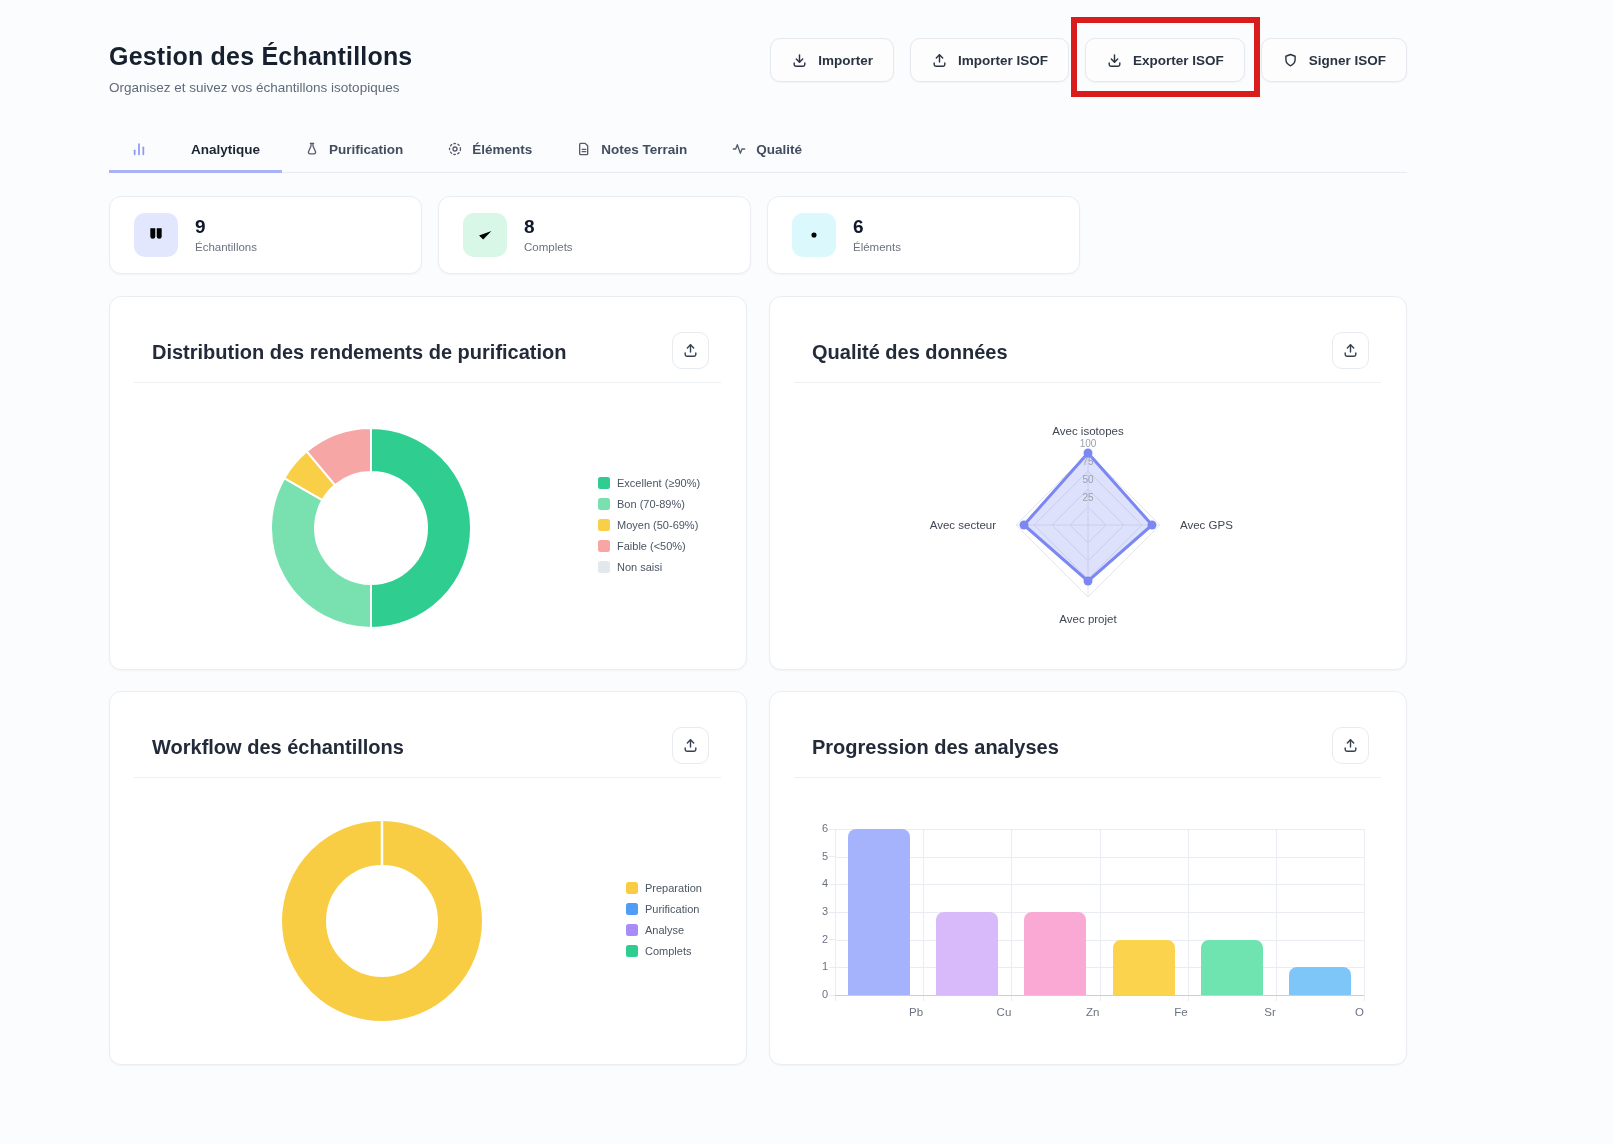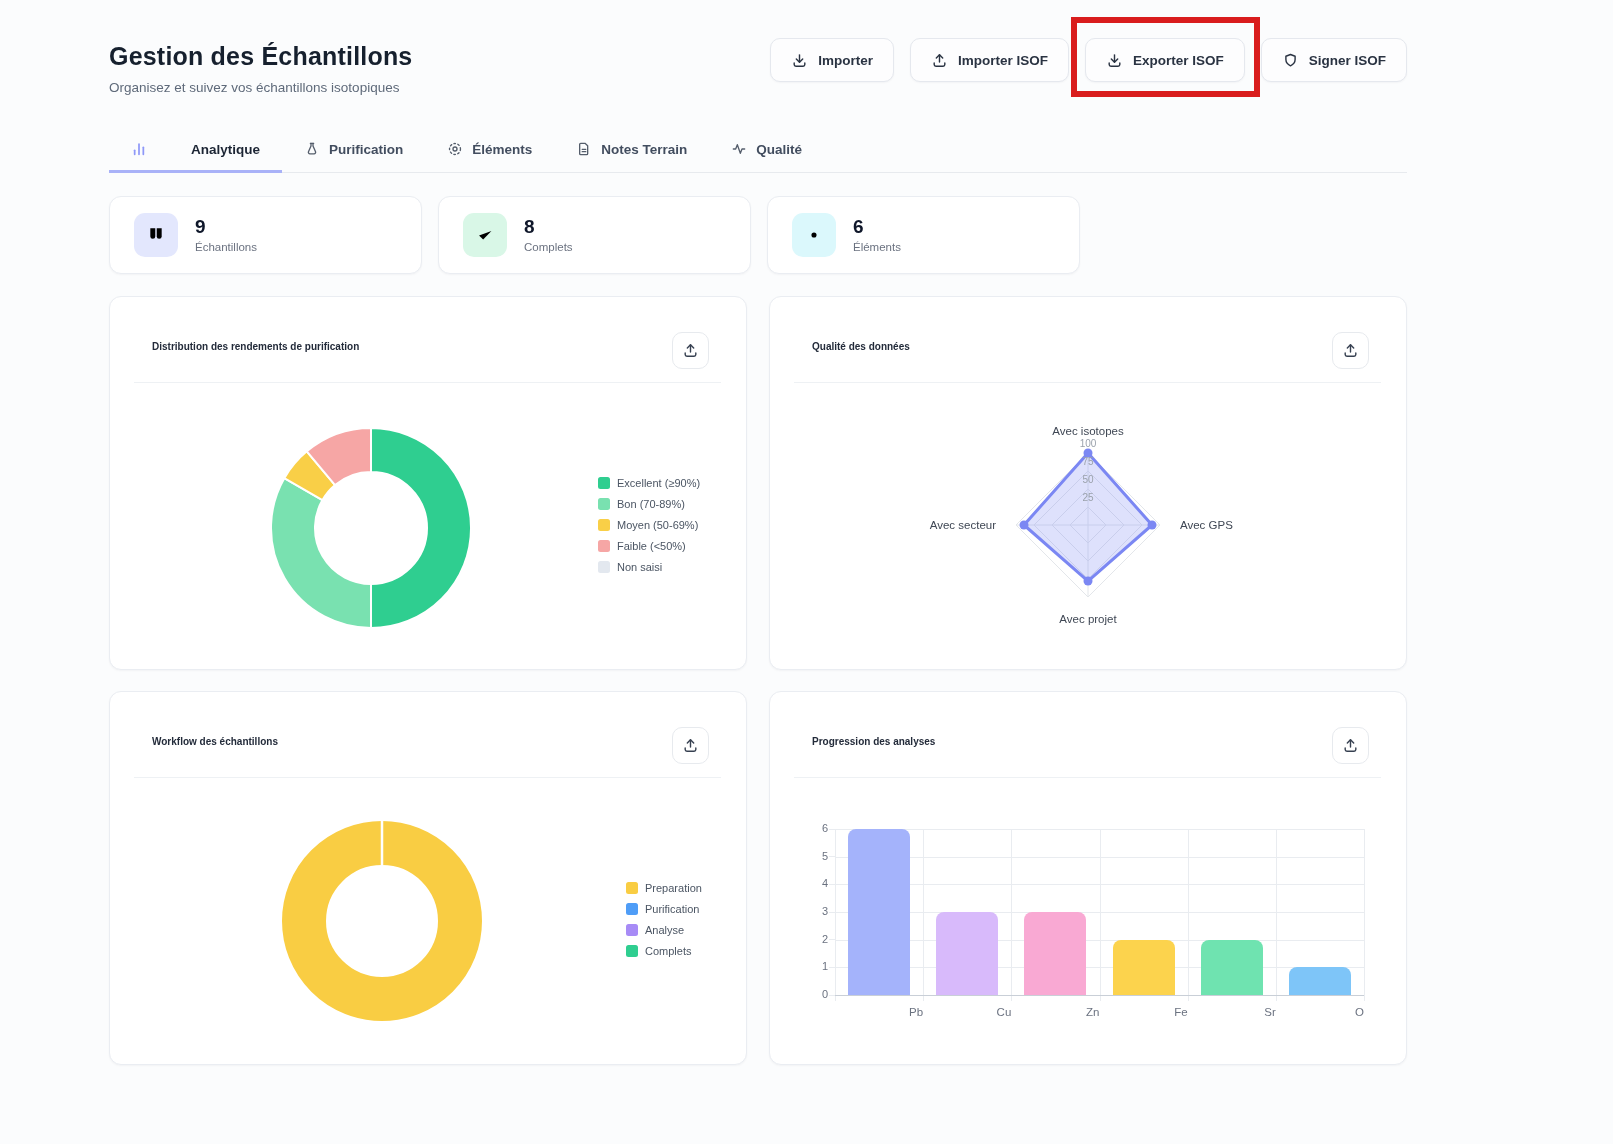--- a/index.html
+++ b/index.html
@@ -34,21 +34,21 @@
   .stat-card { width:313px; height:78px; background:#fff; border:1px solid #eaedf2; border-radius:12px;
     display:flex; align-items:center; padding:0 24px; gap:17px; box-shadow:0 1px 2px rgba(16,24,40,.04); }
   .stat-icon { width:44px; height:44px; border-radius:11px; display:grid; place-items:center; flex:0 0 auto; }
   .stat-icon svg { width:22px; height:22px; }
   .stat-value { font-size:19px; font-weight:700; color:#0f172a; line-height:1.1; }
   .stat-label { font-size:11.5px; color:#6b7280; margin-top:3px; }
 
   
   .card { position:absolute; width:638px; height:374px; background:#fff; border:1px solid #eaedf2;
     border-radius:12px; box-shadow:0 1px 2px rgba(16,24,40,.04); }
-  .card-title { position:absolute; left:42px; top:44px; font-size:10px; font-weight:700; color:#232b3a; }
+  .card-title { position:absolute; left:42px; top:44px; font-size:20px; font-weight:700; color:#232b3a; }
   .export-btn { position:absolute; right:37px; top:35px; width:37px; height:37px; border-radius:10px;
     border:1px solid #e7eaee; background:#fff; color:#374151; display:grid; place-items:center; cursor:pointer; }
   .export-btn svg { width:17px; height:17px; }
   .divider { position:absolute; left:24px; right:25px; top:85px; height:1px; background:#eef1f4; }
   .card-body { position:absolute; left:0; top:86px; right:0; bottom:0; }
 
   .donut-svg { position:absolute; }
   .legend { position:absolute; }
   .legend-item { display:flex; align-items:center; gap:7px; margin-bottom:9px; cursor:pointer; }
   .legend-swatch { width:12px; height:12px; border-radius:2.5px; flex:0 0 auto; }

